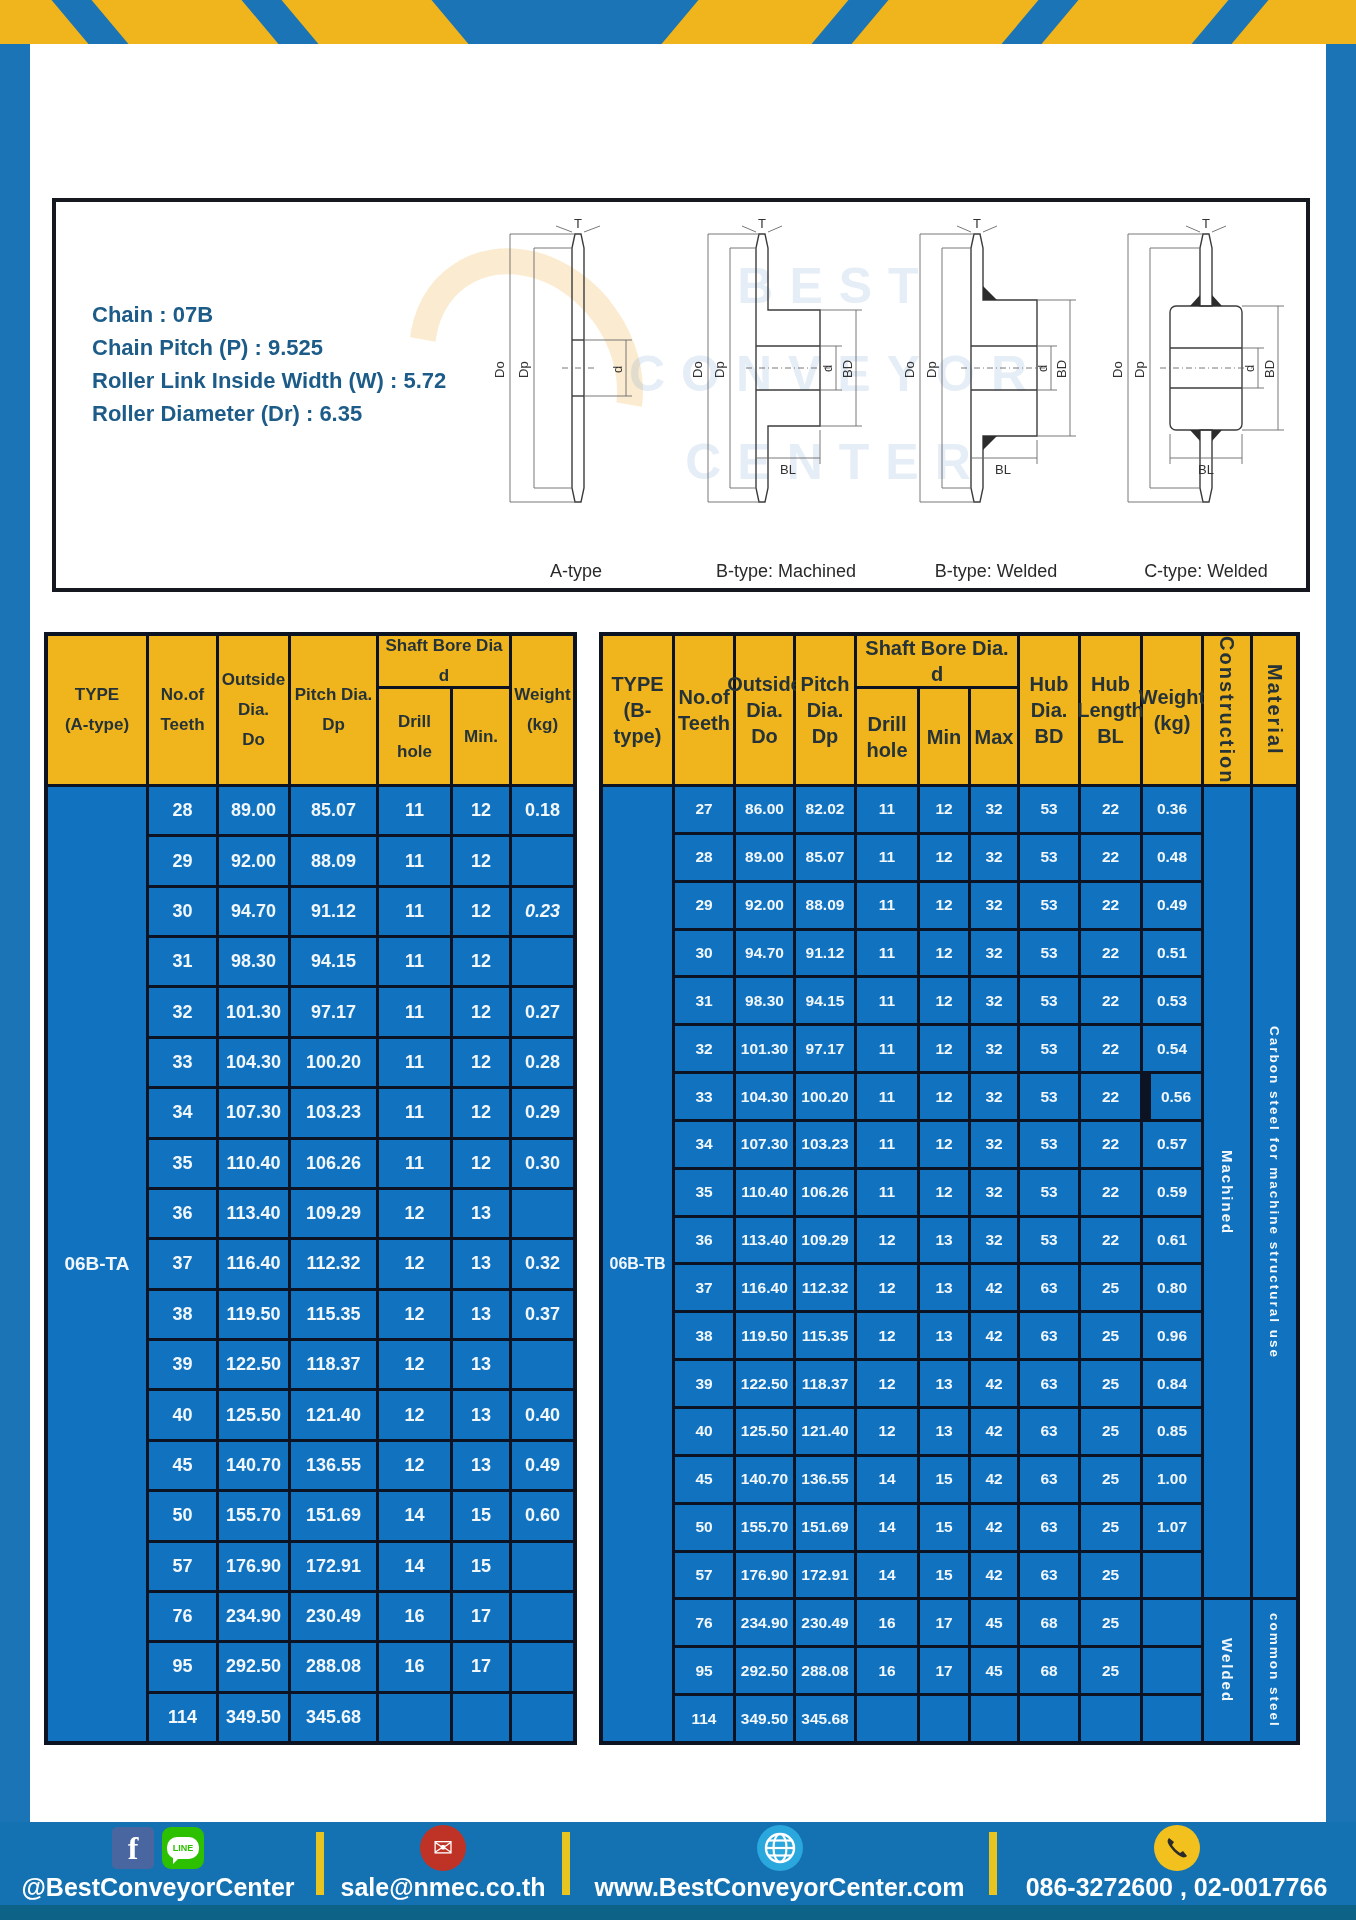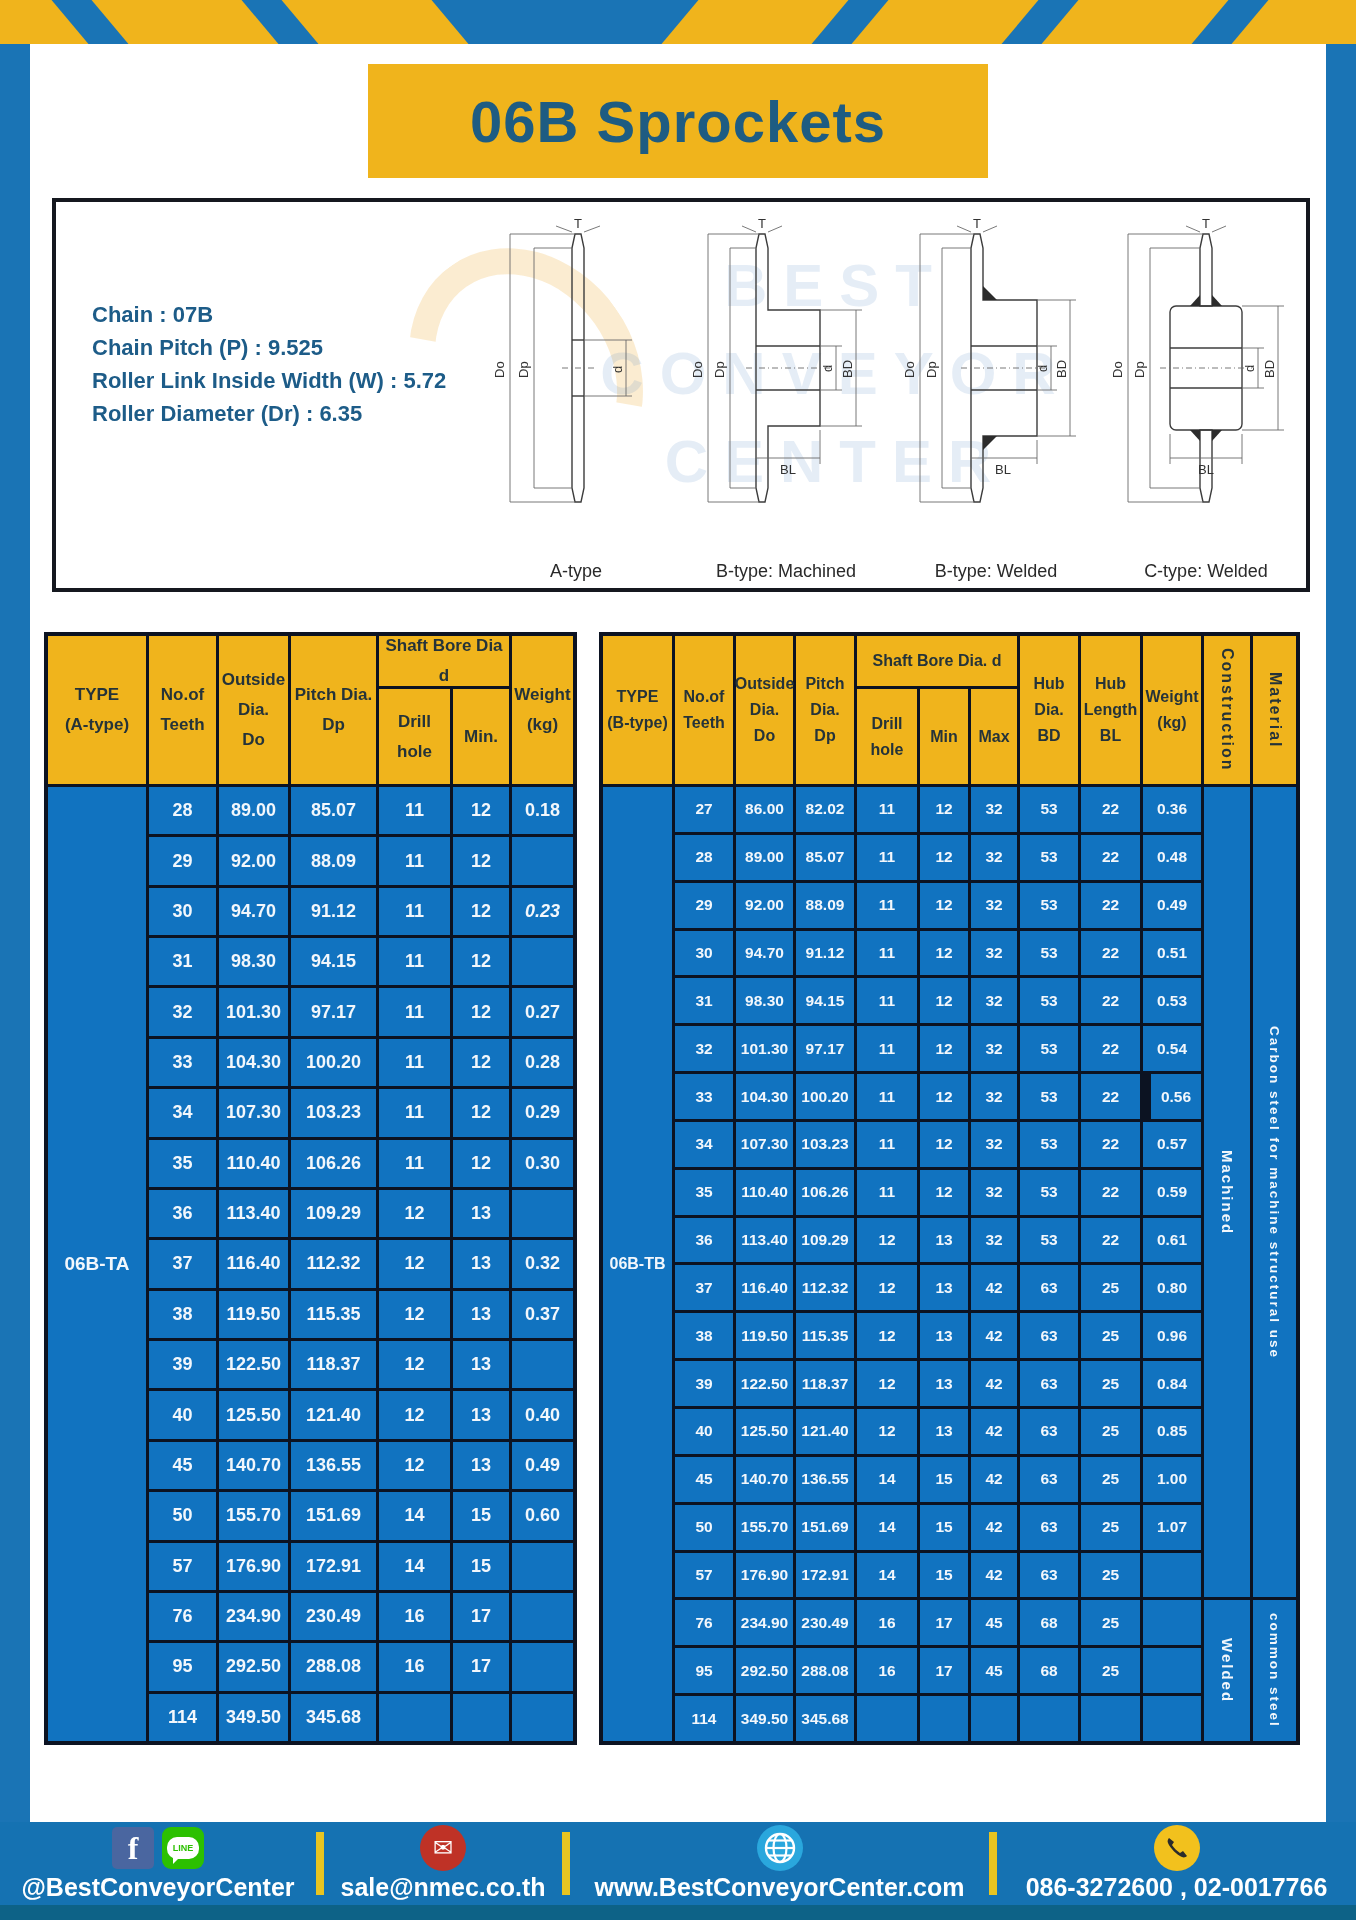--- a/index.html
+++ b/index.html
@@ -29,21 +29,21 @@
   
   .diagbox {
     position:absolute; left:22px; top:154px; width:1258px; height:394px;
     background:#fff; border:4px solid #15181f;
   }
   .specs { position:absolute; left:36px; top:96px; }
   .specs div { font-size:22px; font-weight:bold; color:#1d5c88; line-height:33px; white-space:nowrap; }
 
   .watermark {
     position:absolute; left:430px; top:40px; width:700px; text-align:center;
-    font-size:60px; font-weight:bold; letter-spacing:16px; line-height:88px;
+    font-size:50px; font-weight:bold; letter-spacing:16px; line-height:88px;
     color:rgba(70,130,190,0.14); pointer-events:none; white-space:nowrap;
   }
   .swoosh {
     position:absolute; left:360px; top:40px; width:220px; height:260px;
     border:26px solid rgba(238,170,45,0.22); border-radius:50%;
     border-left-color:transparent; border-bottom-color:transparent;
     transform:rotate(-35deg);
   }
   .diagram { position:absolute; top:16px; width:200px; height:370px; }
   .diagram .caption { position:absolute; left:0; bottom:6px; width:200px; text-align:center; font-size:18px; color:#2a2a2a; }
@@ -66,21 +66,21 @@
     left:569px; top:588px; width:701px; height:1113px;
     grid-template-columns:69px 58px 57px 58px 60px 48px 46px 58px 59px 58px 46px 1fr;
     grid-template-rows:50px 95px repeat(20, 1fr);
   }
   .hcell, .bcell, .tlabel {
     display:flex; flex-direction:column; align-items:center; justify-content:center;
     text-align:center;
   }
   .hcell { background:#f0b41c; color:#253339; font-weight:bold; }
   #tableA .hcell { font-size:17px; line-height:30px; }
-  #tableB .hcell { font-size:16px; line-height:26px; }
+  #tableB .hcell { font-size:20px; line-height:26px; }
   .bcell { background:#1173c0; color:#f2f7fc; font-weight:bold; }
   #tableA .bcell { font-size:18px; }
   #tableB .bcell { font-size:15.5px; }
   .tlabel { background:#1173c0; color:#f2f7fc; font-weight:bold; }
   #tableA .tlabel { font-size:19px; }
   #tableB .tlabel { font-size:16px; }
   .vtext { writing-mode:vertical-rl; letter-spacing:2px; line-height:1; }
   .hcell.vtext { padding:6px 0; }
   .bcell .vtext-inner { writing-mode:vertical-rl; letter-spacing:2px; }
 
@@ -128,23 +128,20 @@
   <div class="stripe l" style="left:110px"></div>
   <div class="stripe l" style="left:300px"></div>
   <div class="stripe r" style="left:680px"></div>
   <div class="stripe r" style="left:870px"></div>
   <div class="stripe r" style="left:1060px"></div>
   <div class="stripe r" style="left:1250px"></div>
 </div>
 
 <div class="page">
 
-  <div class="banner">
-    <h1>06B Sprockets</h1>
-  </div>
 
   <div class="diagbox">
     <div class="swoosh"></div>
     <div class="watermark">
       <div>BEST</div>
       <div>CONVEYOR</div>
       <div>CENTER</div>
     </div>
 
     <div class="specs">

